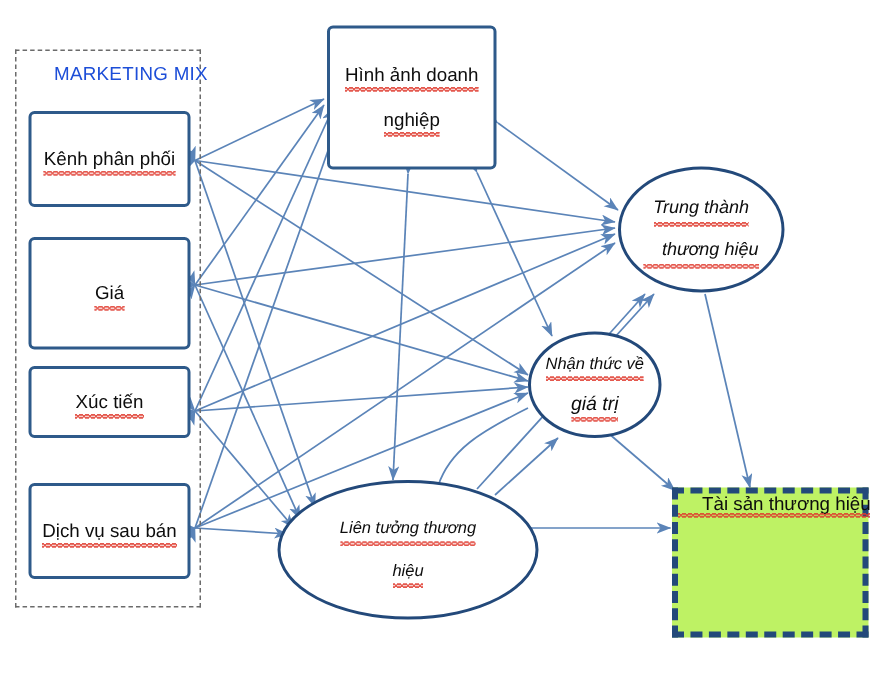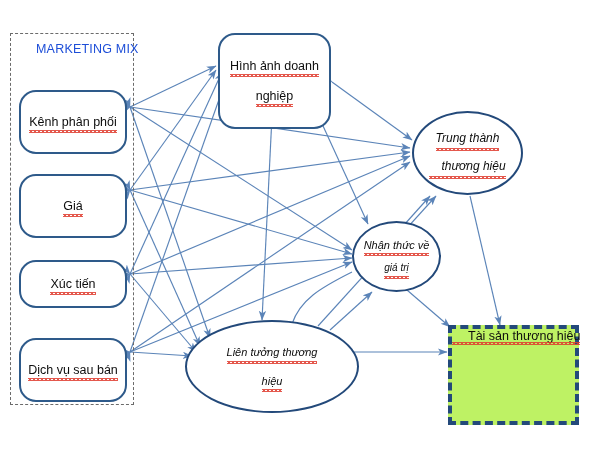--- a/index.html
+++ b/index.html
@@ -27,24 +27,23 @@
     display:flex;
     align-items:center;
     justify-content:center;
     text-align:center;
     color:#0d0d0d;
     background:#ffffff;
     z-index:3;
   }
   .rbox{
     border:2.5px solid #2e5a8a;
-    border-radius:17px;
+    border-radius:4px;
     font-size:12.5px;
     line-height:1.45;
-    margin-top:16px;
   }
   .ell{
     border:2.5px solid #23497a;
     border-radius:50%;
     font-size:12px;
     line-height:1.65;
     font-style:italic;
   }
   .ell.big{ font-size:11px; }
   .dashgroup{
@@ -156,21 +155,21 @@
   </svg>
 
   <div class="dashgroup" style="left:10px; top:33px; width:124px; height:372px;">
     <span class="grp-title">MARKETING MIX</span>
   </div>
 
   <div class="node rbox" style="left:19px; top:74px; width:108px; height:64px;">
     <span class="sq">Kênh phân  phối</span>
   </div>
 
-  <div class="node rbox" style="left:19px; top:158px; width:108px; height:64px;">
+  <div class="node rbox" style="left:19px; top:158px; width:108px; height:75px;">
     <span class="sq">Giá</span>
   </div>
 
   <div class="node rbox" style="left:19px; top:244px; width:108px; height:48px;">
     <span class="sq">Xúc tiến</span>
   </div>
 
   <div class="node rbox" style="left:19px; top:322px; width:108px; height:64px;">
     <span class="sq">Dịch vụ sau bán</span>
   </div>
@@ -180,21 +179,21 @@
     <span class="ln sq" style="margin-top:12px;">nghiệp</span>
   </div>
 
   <div class="node ell" style="left:412px; top:111px; width:111px; height:84px; flex-direction:column;">
     <span class="ln sq">Trung thành</span>
     <span class="ln sq" style="margin-top:8px;padding-left:12px;">thương hiệu</span>
   </div>
 
   <div class="node ell" style="left:352px; top:221px; width:89px; height:71px; flex-direction:column;">
     <span class="ln sq" style="font-size:11px;">Nhận thức về</span>
-    <span class="ln sq" style="margin-top:6px;font-size:10px;">giá trị</span>
+    <span class="ln sq" style="margin-top:6px;font-size:13px;">giá trị</span>
   </div>
 
   <div class="node ell big" style="left:185px; top:320px; width:174px; height:93px; flex-direction:column;">
     <span class="ln sq">Liên tưởng thương</span>
     <span class="ln sq" style="margin-top:10px;">hiệu</span>
   </div>
 
   <div class="dashbox" style="left:448px; top:325px; width:131px; height:100px;">
     <span class="dbtxt sq">Tài sản thương hiệu</span>
   </div>

